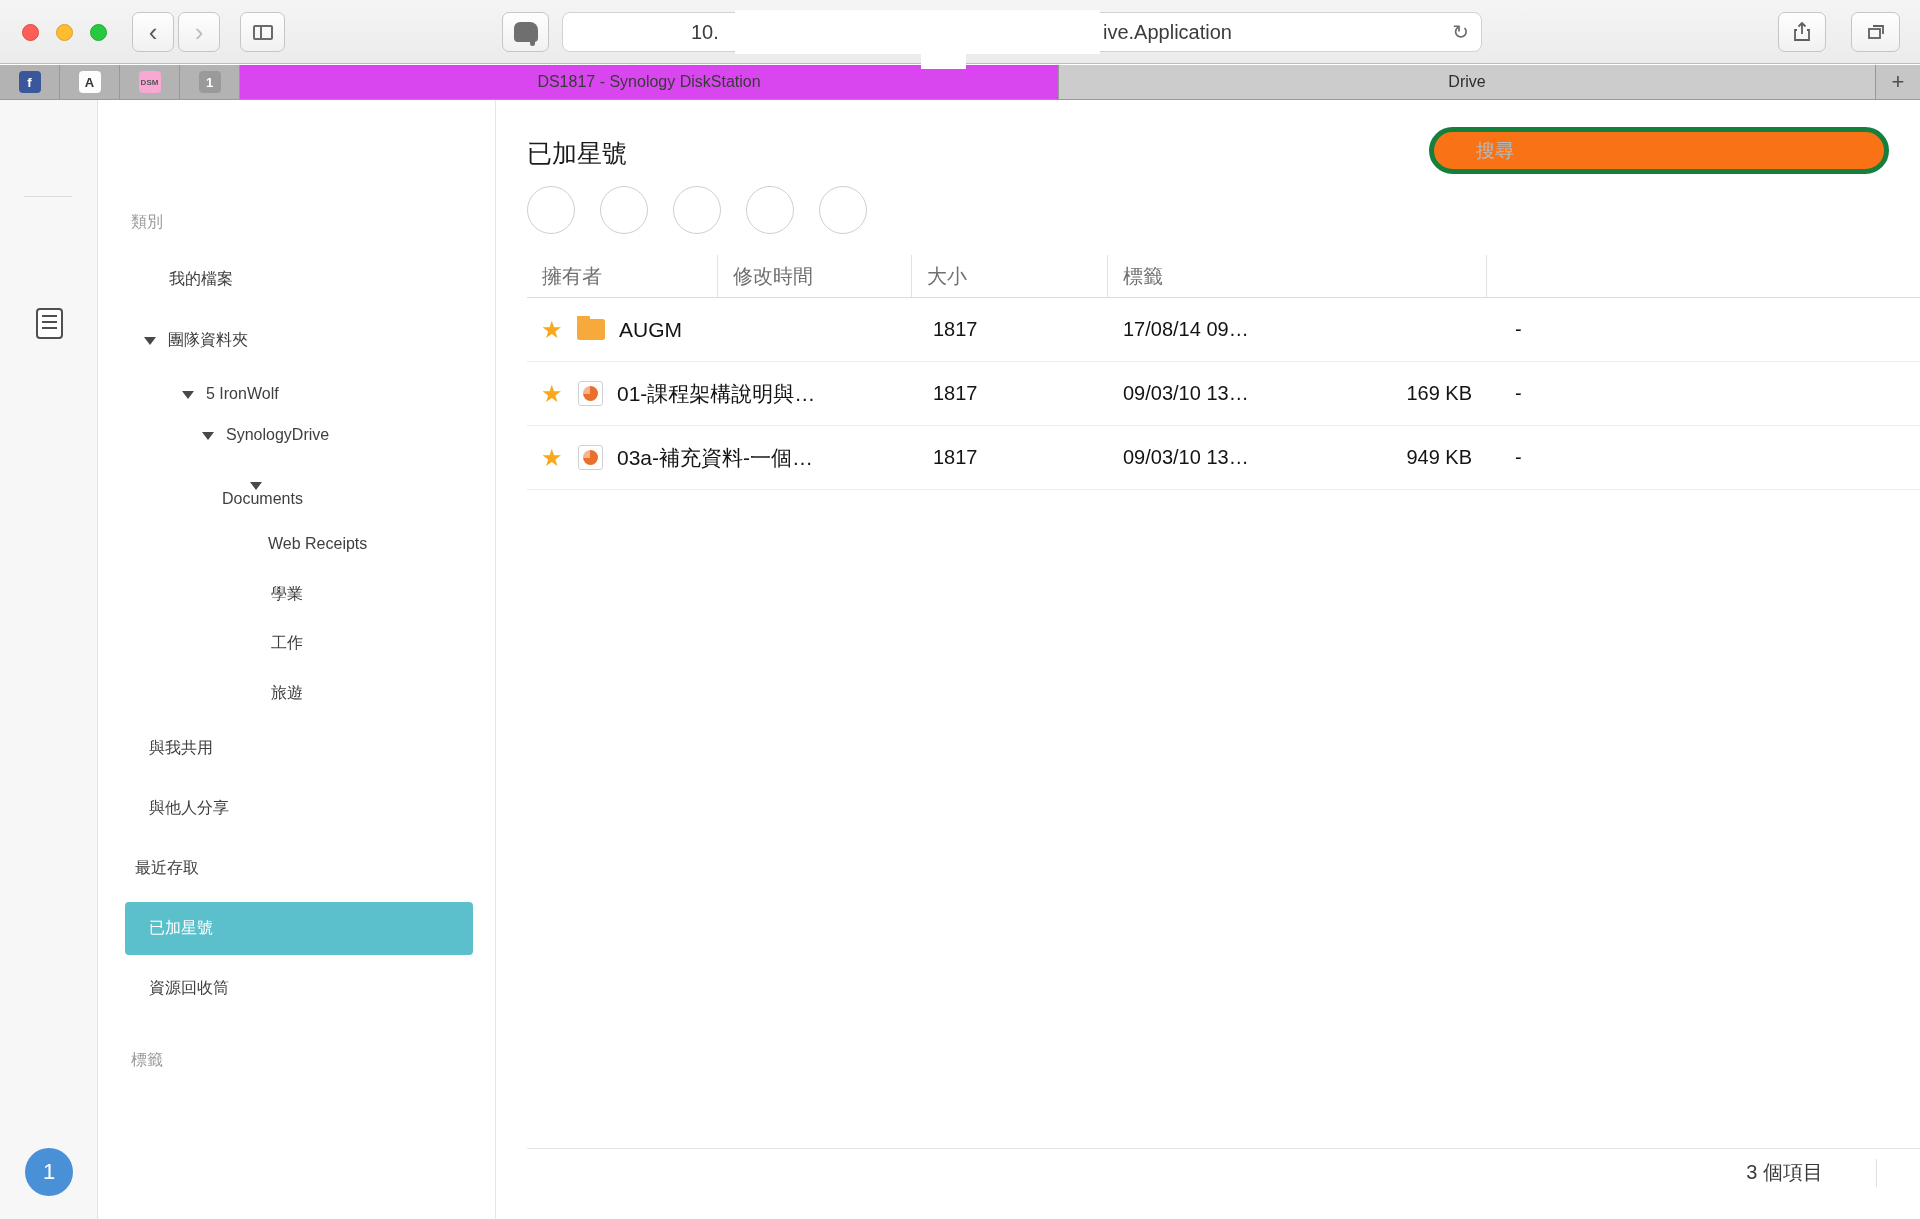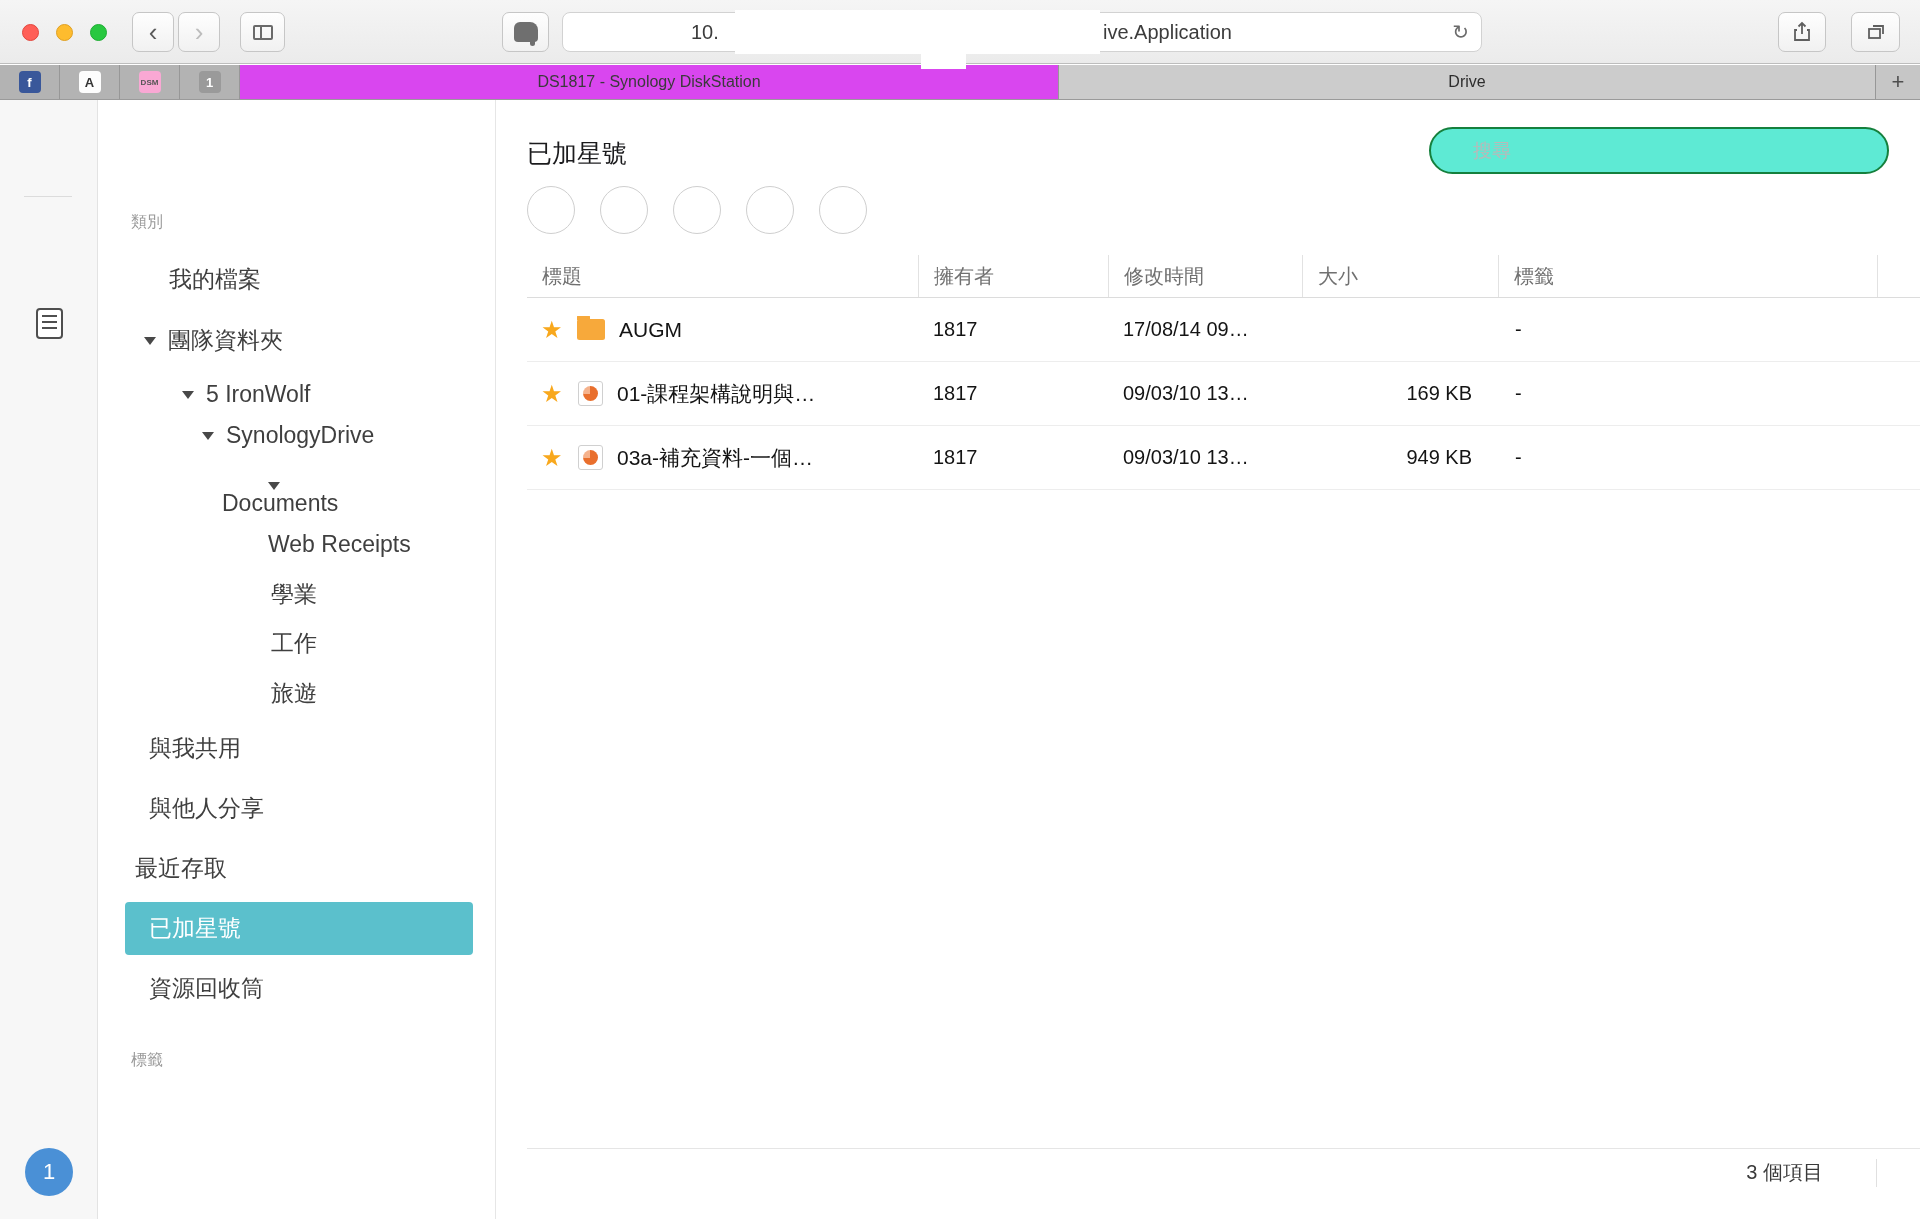--- a/index.html
+++ b/index.html
@@ -61,43 +61,43 @@
     border:2px solid #4f4f4f; border-radius:4px; }
   .doc-icon::before { content:""; position:absolute; left:4px; right:4px; top:5px; height:2px; background:#4f4f4f;
     box-shadow:0 6px 0 #4f4f4f, 0 12px 0 #4f4f4f; }
   .strip-badge { position:absolute; left:25px; top:1048px; width:48px; height:48px; border-radius:50%;
     background:#4a90d6; color:#fff; font-size:22px; display:flex; align-items:center; justify-content:center; }
 
   .side-panel { position:absolute; left:98px; top:0; width:398px; height:100%; border-right:1px solid #e6e6e6; background:#fff; }
   .side-label { position:absolute; font-size:16px; color:#9a9a9a; height:22px; line-height:22px; }
   .lbl-cat { left:33px; top:111px; }
   .lbl-tags { left:33px; top:949px; }
-  .side-item { position:absolute; height:30px; display:flex; align-items:center; font-size:23px; color:#3f3f3f; cursor:default; white-space:nowrap;text-align:center; }
+  .side-item { position:absolute; height:30px; display:flex; align-items:center; font-size:16px; color:#3f3f3f; cursor:default; white-space:nowrap;text-align:center; }
   .tri { width:0; height:0; border-left:6px solid transparent; border-right:6px solid transparent;
     border-top:8px solid #484848; margin-right:12px; margin-top:2px; }
   .it-myfiles { left:71px; top:164px; }
   .it-team    { left:46px; top:225px; }
   .it-ironwolf{ left:84px; top:279px; }
   .it-syn     { left:104px; top:320px; }
   .it-docs    { left:124px; top:380px;flex-direction:column; }
   .it-web     { left:170px; top:429px; }
   .it-school  { left:173px; top:479px; }
   .it-work    { left:173px; top:528px; }
   .it-travel  { left:173px; top:578px; }
   .it-sharedme{ left:51px; top:633px; }
   .it-sharedot{ left:51px; top:693px; }
   .it-recent  { left:37px; top:753px; }
   .it-trash   { left:51px; top:873px; }
   .side-item.selected { left:27px; top:802px; width:348px; height:53px; background:#5bc0cc;
     border-radius:4px; color:#fff; padding-left:24px; }
 
   .main { position:absolute; left:496px; top:0; width:1424px; height:100%; }
   .page-title { position:absolute; left:31px; top:37px; font-size:25px; font-weight:400; color:#1b1b1d; }
-  .search-box { position:absolute; left:933px; top:27px; width:460px; height:47px; border:2px solid #15803d;
-    border-radius:24px; padding-left:42px; font-size:19px; color:#333; background:#5eead4; outline:none; }
+  .search-box { position:absolute; left:933px; top:27px; width:460px; height:47px; border:5px solid #15803d;
+    border-radius:24px; padding-left:42px; font-size:19px; color:#333; background:#f97316; outline:none; }
   .search-box::placeholder { color:#b9b9b9; }
   .filters { position:absolute; left:31px; top:86px; display:flex; gap:25px; }
   .filter-circle { width:48px; height:48px; border:1px solid #cfcfcf; border-radius:50%; background:#fff; }
 
   .table { position:absolute; left:31px; top:155px; width:1393px; }
   .thead { display:flex; height:43px; align-items:stretch; border-bottom:1px solid #dcdcdc; color:#707070; font-size:20px; }
   .th { padding-left:15px; line-height:42px; border-left:1px solid #e2e2e2; white-space:nowrap; overflow:hidden; }
   .th:first-child { border-left:none; }
   .w-title { width:391px; } .w-owner { width:190px; } .w-mod { width:194px; }
   .w-size { width:196px; } .w-tag { width:379px; } .w-end { width:43px; }
@@ -256,21 +256,20 @@
     <div class="filters">
       <span class="filter-circle"></span>
       <span class="filter-circle"></span>
       <span class="filter-circle"></span>
       <span class="filter-circle"></span>
       <span class="filter-circle"></span>
     </div>
 
     <div class="table">
       <div class="thead">
-        <div class="th w-title">標題</div>
         <div class="th w-owner">擁有者</div>
         <div class="th w-mod">修改時間</div>
         <div class="th w-size">大小</div>
         <div class="th w-tag">標籤</div>
         <div class="th w-end"></div>
       </div>
 
       <div class="trow">
         <div class="td-title">
           <span class="star">★</span>

